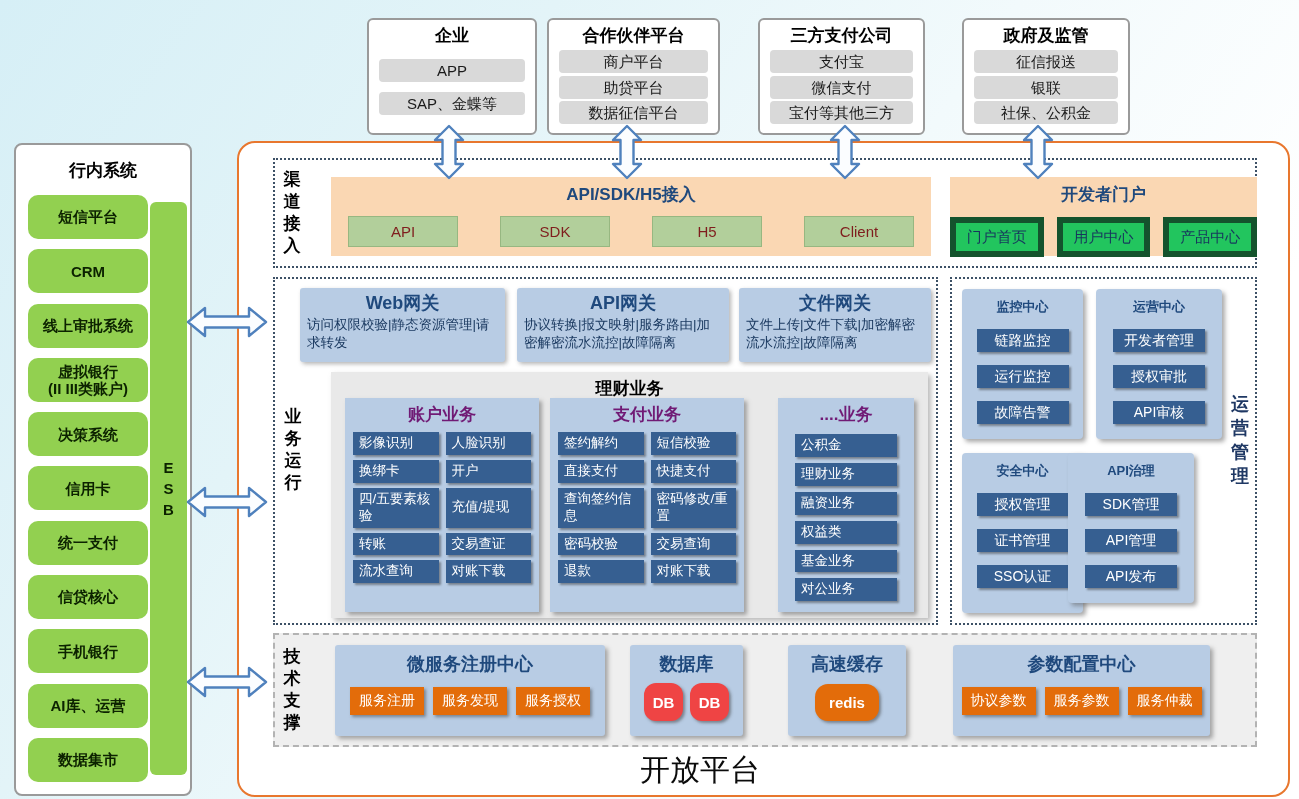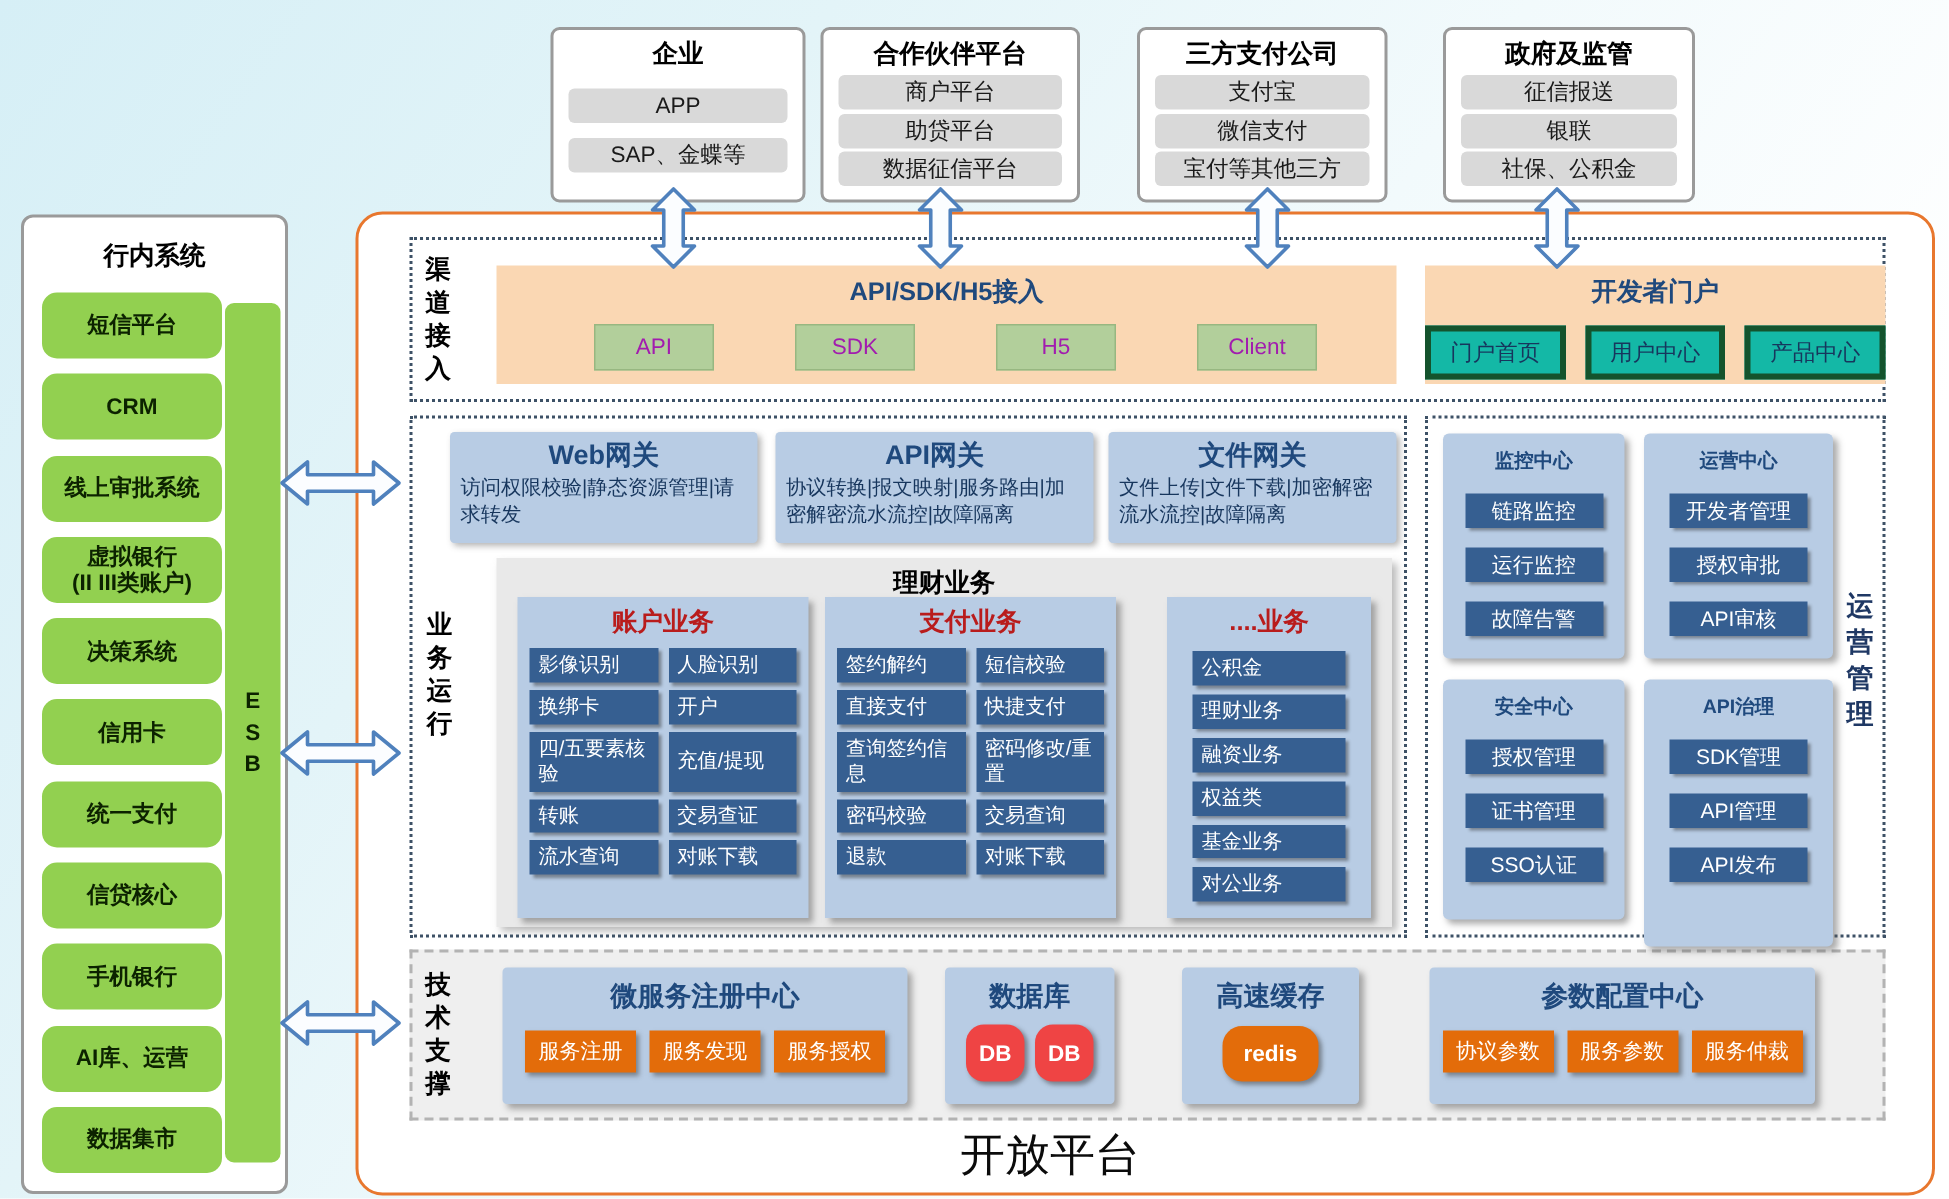--- a/index.html
+++ b/index.html
@@ -43,36 +43,36 @@
   .sec-business{left:273px;top:277px;width:665px;height:348px;border:2px dotted #3D5166;}
   .sec-ops{left:950px;top:277px;width:307px;height:348px;border:2px dotted #3D5166;}
   .sec-tech{left:273px;top:633px;width:984px;height:114px;border:2px dashed #b3b3b3;background:#EFEFEF;}
   .vlabel{position:absolute;z-index:3;font-weight:bold;font-size:17px;width:22px;
     word-break:break-all;line-height:22px;color:#000;text-align:center;}
   
   .peach-box{position:absolute;background:#FAD7B3;z-index:3;box-sizing:border-box;}
   .peach-title{text-align:center;font-weight:bold;font-size:17px;color:#1F497D;margin-top:6px;}
   .access-btn-row{display:flex;justify-content:center;gap:42px;margin-top:10px;}
   .green-btn{background:#B2CF9B;border:1px solid #97b781;min-width:60px;height:29px;
-    display:flex;align-items:center;justify-content:center;font-size:15px;color:#a21caf;padding:0 9px;margin-left:12px;}
+    display:flex;align-items:center;justify-content:center;font-size:15px;color:#7f1d1d;padding:0 24px;}
   .portal-btn-row{display:flex;justify-content:center;gap:13px;margin-top:11px;}
-  .portal-btn{background:#14b8a6;border:4px solid #14532d;width:88px;height:28px;
+  .portal-btn{background:#22c55e;border:6px solid #14532d;width:88px;height:28px;
     display:flex;align-items:center;justify-content:center;font-size:15px;color:#17365D;}
   
   .gw{position:absolute;top:288px;height:74px;background:#B8CCE4;border-radius:3px;z-index:3;
     box-shadow:2px 2px 4px rgba(90,90,90,.45);box-sizing:border-box;padding-top:3px;}
   .gw-title{text-align:center;font-weight:bold;font-size:18px;color:#1F497D;line-height:24px;}
   .gw-desc{font-size:13.5px;color:#17365D;line-height:1.3;padding:1px 7px 0;}
   
   .scenario{position:absolute;left:331px;top:372px;width:597px;height:246px;background:#E9E9E9;
     box-shadow:3px 3px 5px rgba(120,120,120,.5);z-index:3;}
   .scenario-title{text-align:center;font-weight:bold;font-size:17px;color:#000;margin-top:5px;}
   .scol{position:absolute;top:26px;height:214px;background:#B8CCE4;box-sizing:border-box;
     box-shadow:3px 3px 4px rgba(90,90,90,.5);}
-  .scol-title{text-align:center;font-weight:bold;font-size:17px;color:#b91c1c;margin:5px 0 4px;}
+  .scol-title{text-align:center;font-weight:bold;font-size:17px;color:#701a75;margin:5px 0 4px;}
   .sgrid{display:grid;grid-template-columns:1fr 1fr;gap:5px 7px;padding:2px 8px;}
   .sgrid1{display:grid;grid-template-columns:1fr;gap:6px;padding:4px 17px;}
   .sitem{background:#365F91;color:#fff;font-size:13.5px;line-height:1.25;padding:3px 2px 3px 6px;
     box-shadow:2px 2px 2px rgba(40,40,40,.45);display:flex;align-items:center;}
   
   .center-box{position:absolute;background:#B8CCE4;border-radius:4px;z-index:3;box-sizing:border-box;
     box-shadow:3px 3px 4px rgba(90,90,90,.5);}
   .center-title{text-align:center;font-weight:bold;font-size:13px;color:#1F497D;margin-top:9px;}
   .center-items{display:flex;flex-direction:column;align-items:center;gap:13px;margin-top:13px;}
   .citem{background:#365F91;color:#fff;font-size:14px;min-width:92px;height:23px;display:flex;
@@ -294,21 +294,21 @@
     </div>
   </div>
   <div class="center-box" style="left:962px;top:453px;width:121px;height:160px;">
     <div class="center-title">安全中心</div>
     <div class="center-items">
       <div class="citem">授权管理</div>
       <div class="citem">证书管理</div>
       <div class="citem">SSO认证</div>
     </div>
   </div>
-  <div class="center-box" style="left:1096px;top:453px;width:126px;height:178px;">
+  <div class="center-box" style="left:1068px;top:453px;width:126px;height:150px;">
     <div class="center-title">API治理</div>
     <div class="center-items">
       <div class="citem">SDK管理</div>
       <div class="citem">API管理</div>
       <div class="citem">API发布</div>
     </div>
   </div>
 
   <div class="section sec-tech"></div>
   <div class="vlabel" style="left:281px;top:646px;">技术支撑</div>

